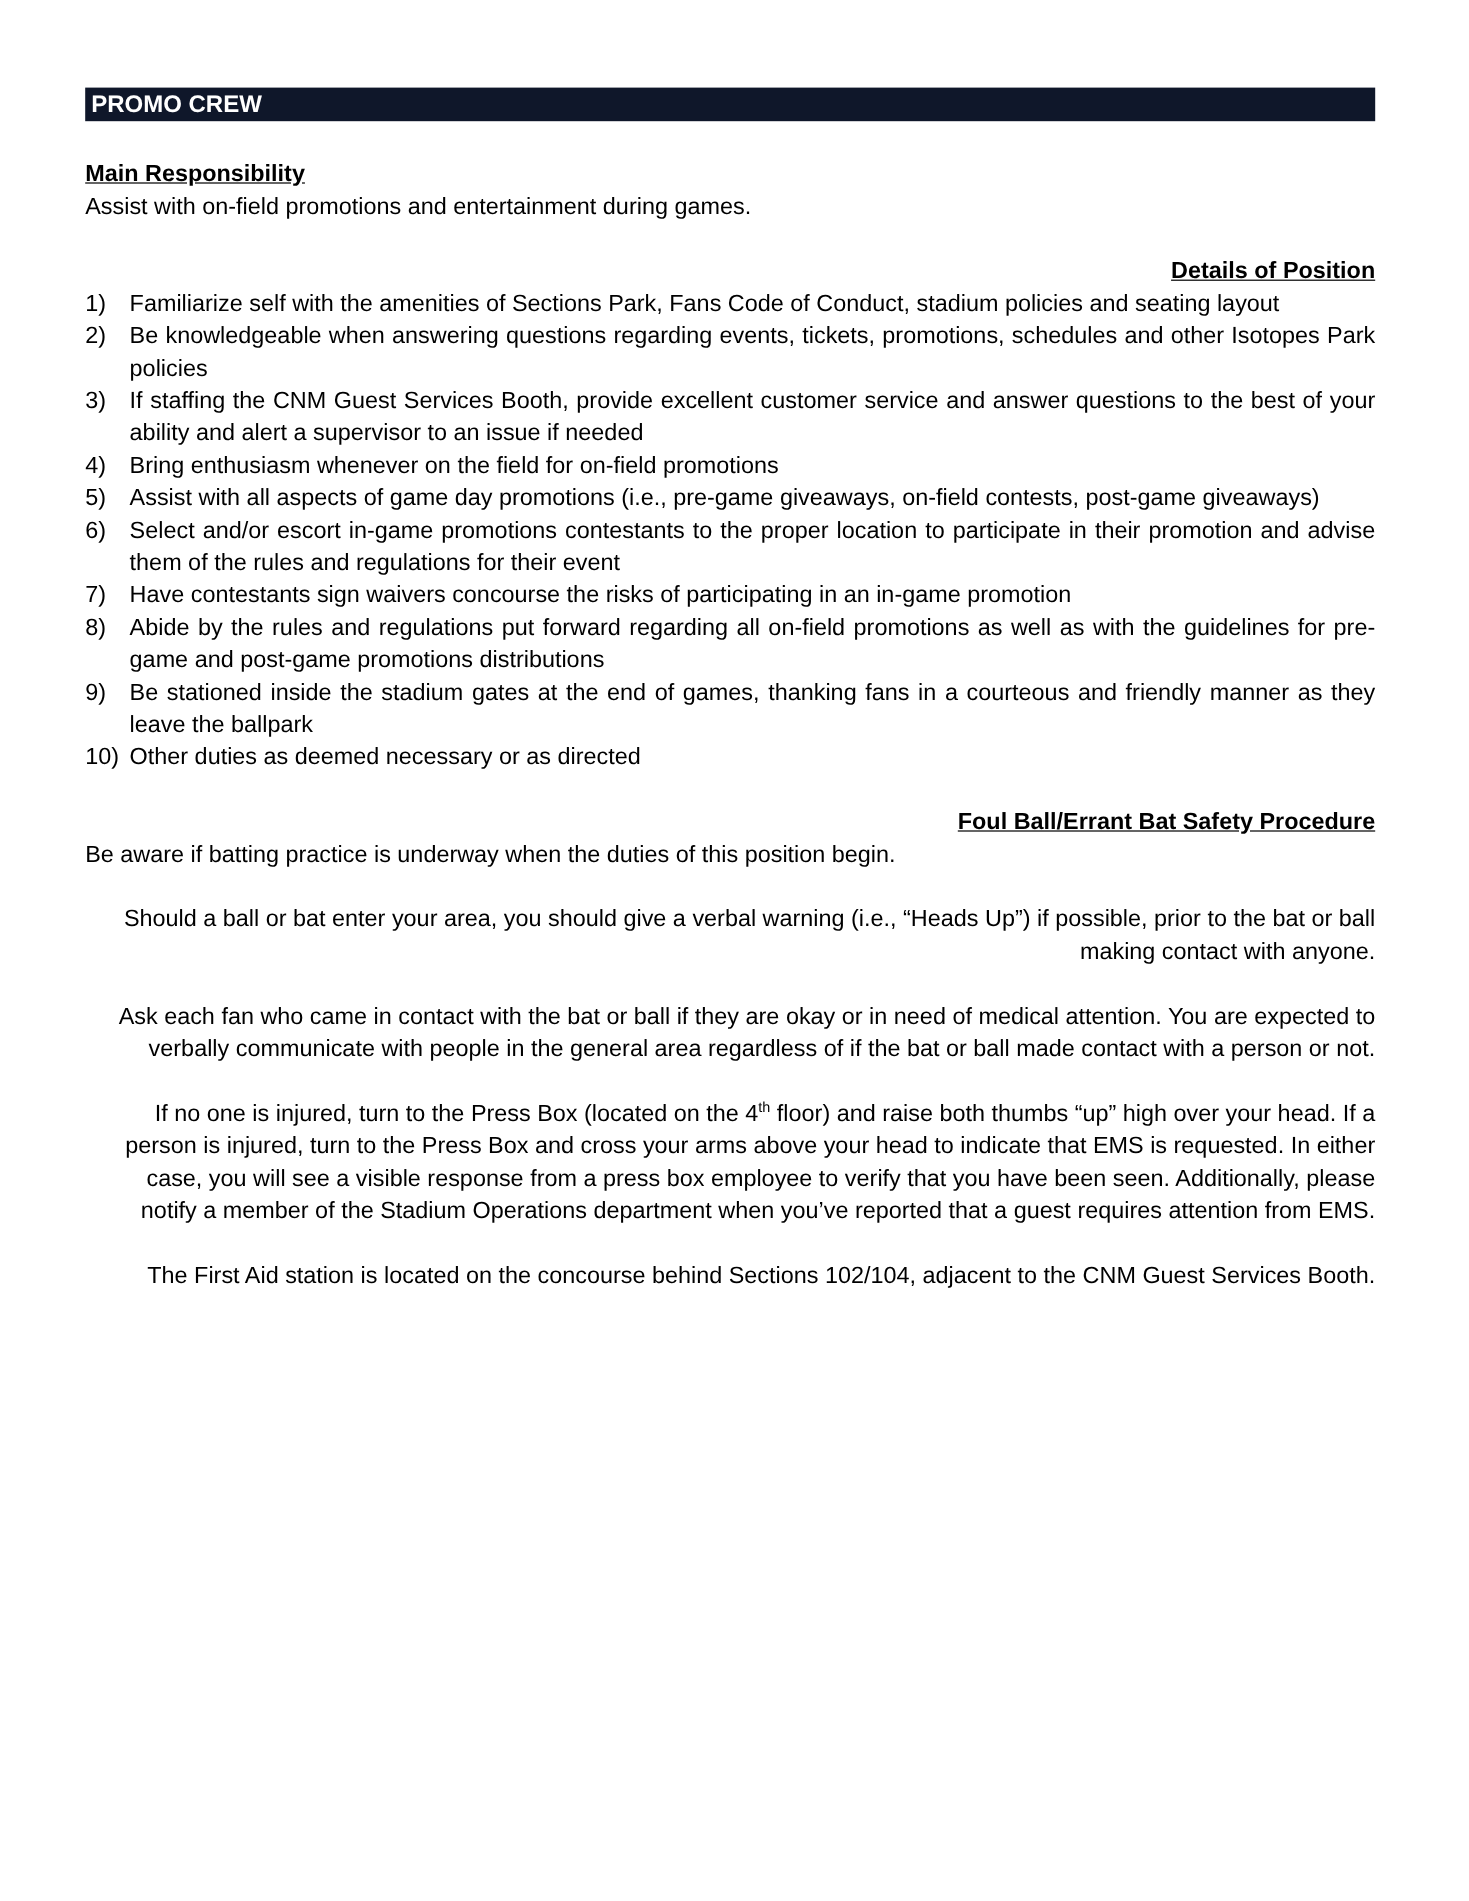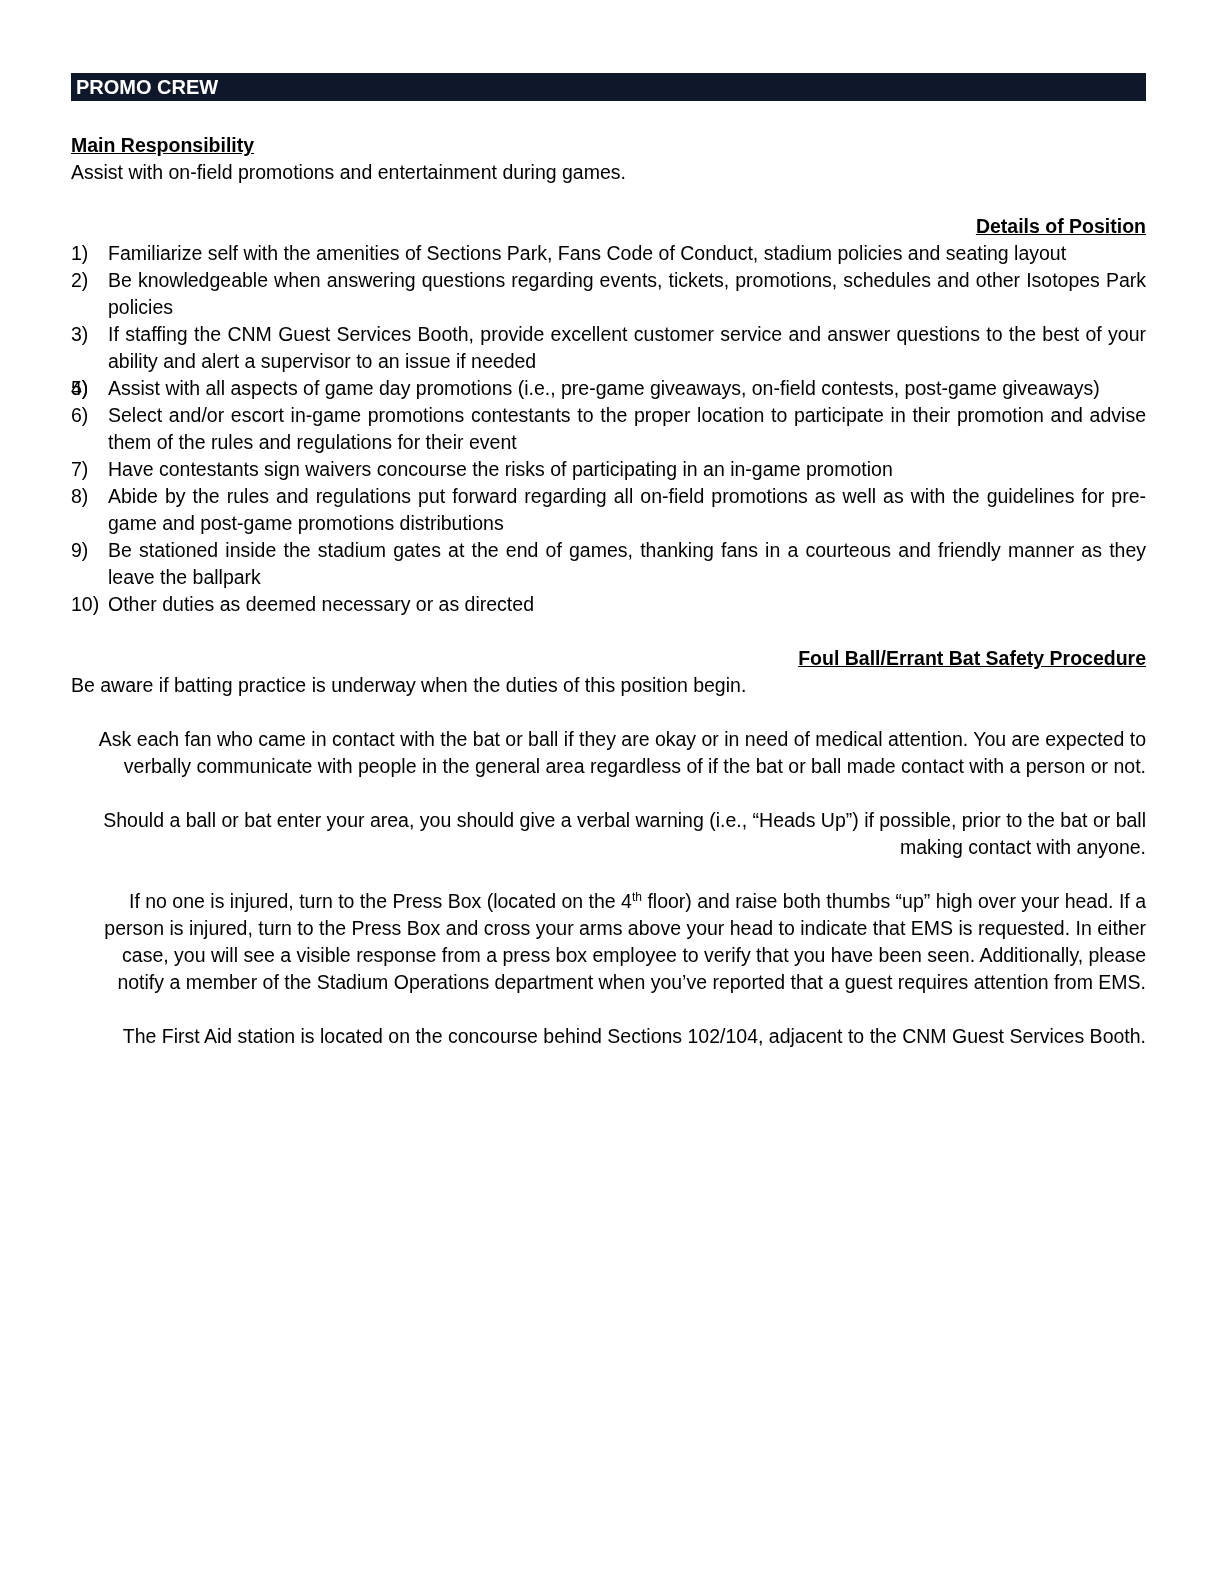--- a/index.html
+++ b/index.html
@@ -88,20 +88,21 @@
     <li class="num-item">
       <span class="num">2)</span>
       <span>Be knowledgeable when answering questions regarding events, tickets, promotions, schedules and other Isotopes Park policies</span>
     </li>
     <li class="num-item">
       <span class="num">3)</span>
       <span>If staffing the CNM Guest Services Booth, provide excellent customer service and answer questions to the best of your ability and alert a supervisor to an issue if needed</span>
     </li>
     <li class="num-item">
       <span class="num">4)</span>
+      <span>Bring enthusiasm whenever on the field for on-field promotions</span>
     </li>
     <li class="num-item">
       <span class="num">5)</span>
       <span>Assist with all aspects of game day promotions (i.e., pre-game giveaways, on-field contests, post-game giveaways)</span>
     </li>
     <li class="num-item">
       <span class="num">6)</span>
       <span>Select and/or escort in-game promotions contestants to the proper location to participate in their promotion and advise them of the rules and regulations for their event</span>
     </li>
     <li class="num-item">
@@ -118,21 +119,21 @@
     </li>
     <li class="num-item">
       <span class="num">10)</span>
       <span>Other duties as deemed necessary or as directed</span>
     </li>
   </ol>
 
   <div class="heading gap-above">Foul Ball/Errant Bat Safety Procedure</div>
   <p>Be aware if batting practice is underway when the duties of this position begin.</p>
 
+  <p class="gap-above">Should a ball or bat enter your area, you should give a verbal warning (i.e., “Heads Up”) if possible, prior to the bat or ball making contact with anyone.</p>
+
   <p class="gap-above">Ask each fan who came in contact with the bat or ball if they are okay or in need of medical attention. You are expected to verbally communicate with people in the general area regardless of if the bat or ball made contact with a person or not.</p>
-
-  <p class="gap-above">Should a ball or bat enter your area, you should give a verbal warning (i.e., “Heads Up”) if possible, prior to the bat or ball making contact with anyone.</p>
 
   <p class="gap-above"><span>If no one is injured, turn to the Press Box (located on the 4</span><sup>th</sup><span> floor) and raise both thumbs “up” high over your head. If a person is injured, turn to the Press Box and cross your arms above your head to indicate that EMS is requested. In either case, you will see a visible response from a press box employee to verify that you have been seen. Additionally, please notify a member of the Stadium Operations department when you’ve reported that a guest requires attention from EMS.</span></p>
 
   <p class="gap-above">The First Aid station is located on the concourse behind Sections 102/104, adjacent to the CNM Guest Services Booth.</p>
 
 </div>
 
 </body></html>

